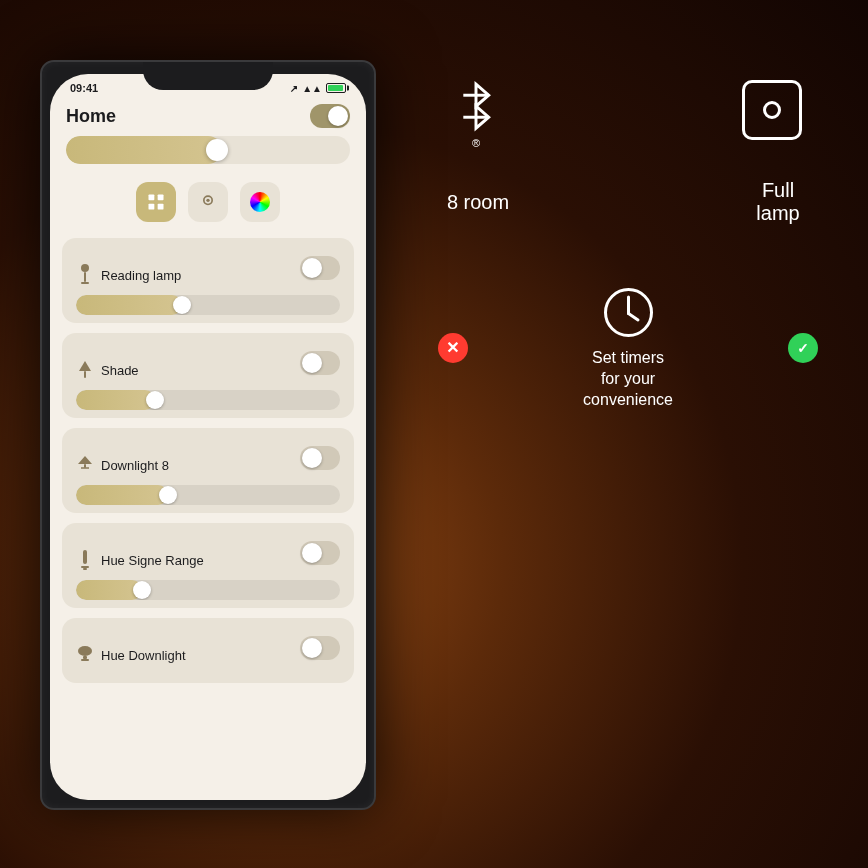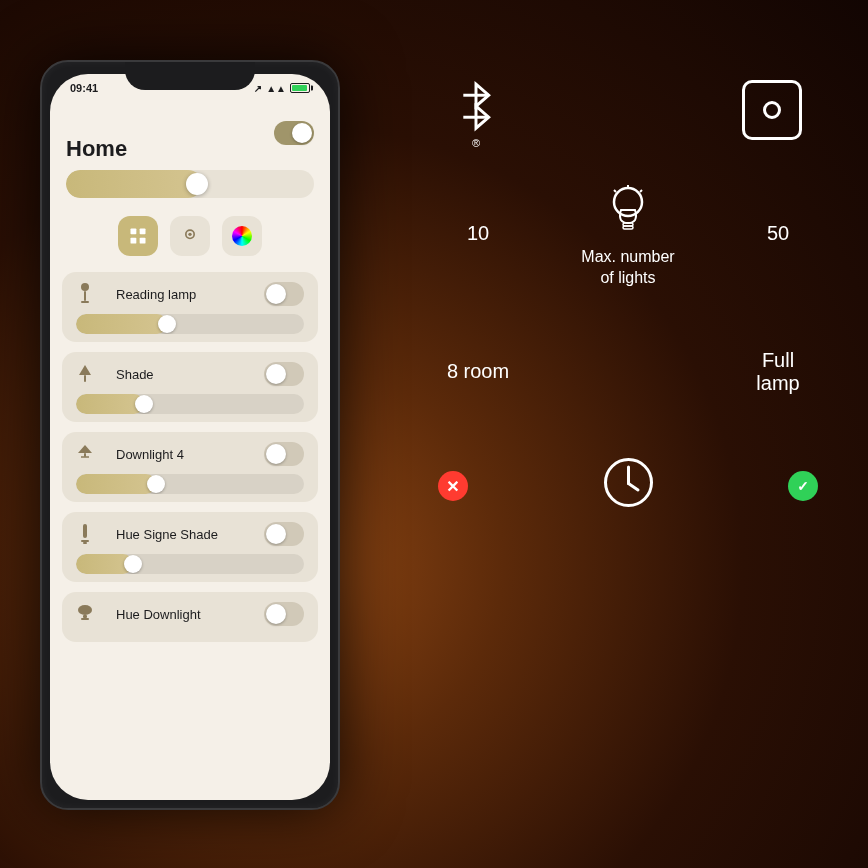--- a/index.html
+++ b/index.html
@@ -25,24 +25,24 @@
       z-index: 1;
       width: 100%;
       height: 100%;
     }
 
     
     .phone {
       position: absolute;
       left: 40px;
       top: 60px;
-      width: 300px;
+      width: 336px;
       height: 750px;
       background: #1c1c1e;
-      border-radius: 28px;
+      border-radius: 14px;
       border: 2px solid #3a3a3c;
       box-shadow: 0 0 60px rgba(0,0,0,0.8), inset 0 0 10px rgba(255,255,255,0.05);
       overflow: hidden;
     }
 
     .phone-notch {
       position: absolute;
       top: 0;
       left: 50%;
       transform: translateX(-50%);
@@ -115,24 +115,23 @@
     }
 
     .home-header {
       display: flex;
       justify-content: space-between;
       align-items: center;
       padding: 6px 16px 8px;
     }
 
     .home-title {
-      font-size: 22px;
+      font-size: 18px;
       font-weight: 700;
       color: #1c1c1e;
-      margin-top: 32px;
     }
 
     .toggle {
       width: 40px;
       height: 24px;
       background: #d1c9b8;
       border-radius: 12px;
       position: relative;
       flex-shrink: 0;
     }
@@ -218,21 +217,22 @@
     .light-item-row {
       display: flex;
       justify-content: space-between;
       align-items: center;
       margin-bottom: 8px;
     }
 
     .light-item-left {
       display: flex;
       align-items: center;
-      gap: 22px;
+      gap: 7px;
+      margin-top: 15px;
     }
 
     .light-icon {
       width: 18px;
       height: 24px;
       display: flex;
       align-items: center;
       justify-content: center;
       color: #8a7a5a;
     }
@@ -514,21 +514,21 @@
       <div class="light-item">
         <div class="light-item-row">
           <div class="light-item-left">
             <div class="light-icon">
               <svg width="16" height="22" viewBox="0 0 16 22" fill="#8a7a5a">
                 <path d="M8 2 L15 10 H1 Z"></path>
                 <rect x="7" y="10" width="2" height="4" rx="1"></rect>
                 <line x1="4" y1="14" x2="12" y2="14" stroke="#8a7a5a" stroke-width="1.5"></line>
               </svg>
             </div>
-            <span class="light-name">Downlight 4</span>
+            <span class="light-name">Downlight 8</span>
           </div>
           <div class="toggle">
             <div class="toggle-knob left"></div>
           </div>
         </div>
         <div class="light-slider">
           <div class="light-slider-fill" style="width:35%"></div>
           <div class="light-slider-thumb" style="left:35%"></div>
         </div>
       </div>
@@ -536,21 +536,21 @@
       <div class="light-item">
         <div class="light-item-row">
           <div class="light-item-left">
             <div class="light-icon">
               <svg width="14" height="22" viewBox="0 0 14 22" fill="#8a7a5a">
                 <rect x="5" y="1" width="4" height="14" rx="2"></rect>
                 <rect x="3" y="17" width="8" height="2" rx="1"></rect>
                 <rect x="5" y="19" width="4" height="2" rx="1"></rect>
               </svg>
             </div>
-            <span class="light-name">Hue Signe Shade</span>
+            <span class="light-name">Hue Signe Range</span>
           </div>
           <div class="toggle">
             <div class="toggle-knob left"></div>
           </div>
         </div>
         <div class="light-slider">
           <div class="light-slider-fill" style="width:25%"></div>
           <div class="light-slider-thumb" style="left:25%"></div>
         </div>
       </div>
@@ -593,59 +593,40 @@
       <div style="width:100px"></div>
 
       <div class="feature-icon">
         <div class="hue-bridge-icon">
           <div class="hue-bridge-circle"></div>
         </div>
       </div>
 
     </div>
 
-    <div class="comparison-row">
-      <span class="comp-value">10</span>
-
-      <div class="comp-center">
-        <div class="bulb-icon-container">
-          <svg width="40" height="55" viewBox="0 0 40 55" fill="none">
-            <ellipse cx="20" cy="20" rx="14" ry="14" stroke="white" stroke-width="2.5" fill="none"></ellipse>
-            <path d="M13 28 Q11 34 13 38 Q15 41 20 41 Q25 41 27 38 Q29 34 27 28 Z" stroke="white" stroke-width="2" fill="none"></path>
-            <rect x="15" y="41" width="10" height="3" rx="1.5" stroke="white" stroke-width="1.5" fill="none"></rect>
-            <rect x="15" y="44" width="10" height="3" rx="1.5" stroke="white" stroke-width="1.5" fill="none"></rect>
-            <line x1="20" y1="6" x2="20" y2="3" stroke="white" stroke-width="2"></line>
-            <line x1="32" y1="10" x2="34" y2="8" stroke="white" stroke-width="2"></line>
-            <line x1="8" y1="10" x2="6" y2="8" stroke="white" stroke-width="2"></line>
-          </svg>
-        </div>
-        <span class="comp-center-label">Max. number<br>of lights</span>
-      </div>
-
-      <span class="comp-value-right">50</span>
-    </div>
 
     <div class="comparison-row">
       <span class="comp-value">8 room</span>
 
 
       <span class="comp-value-right">Full lamp</span>
     </div>
 
     <div class="comparison-row">
       <div class="status-x">✕</div>
 
       <div class="comp-center">
         <div class="clock-icon-container">
           <svg width="55" height="55" viewBox="0 0 55 55" fill="none">
             <circle cx="27.5" cy="27.5" r="23" stroke="white" stroke-width="3" fill="none"></circle>
             <line x1="27.5" y1="12" x2="27.5" y2="28.5" stroke="white" stroke-width="3" stroke-linecap="round"></line>
             <line x1="27.5" y1="28.5" x2="37" y2="35" stroke="white" stroke-width="3" stroke-linecap="round"></line>
           </svg>
         </div>
+        <span class="comp-center-label">Set timers<br>for your<br>convenience</span>
       </div>
 
       <div class="status-check">✓</div>
     </div>
 
   </div>
 
 </div>
 
 </body></html>

